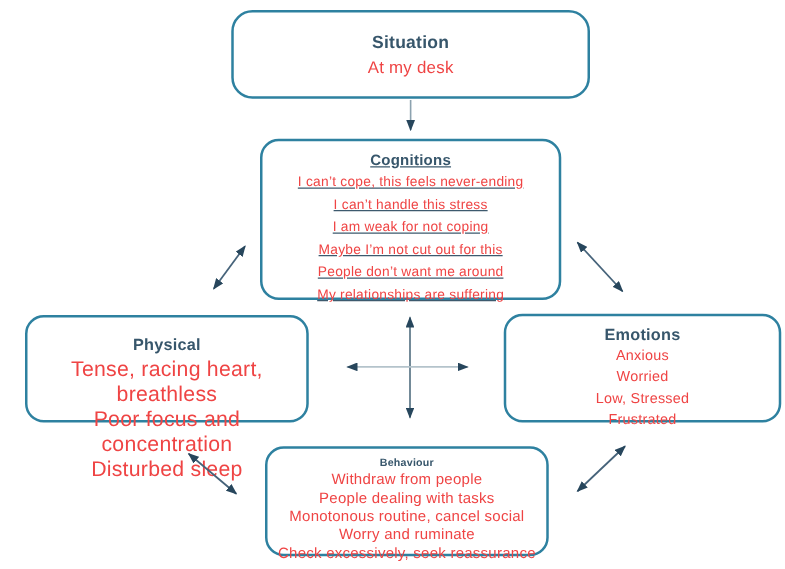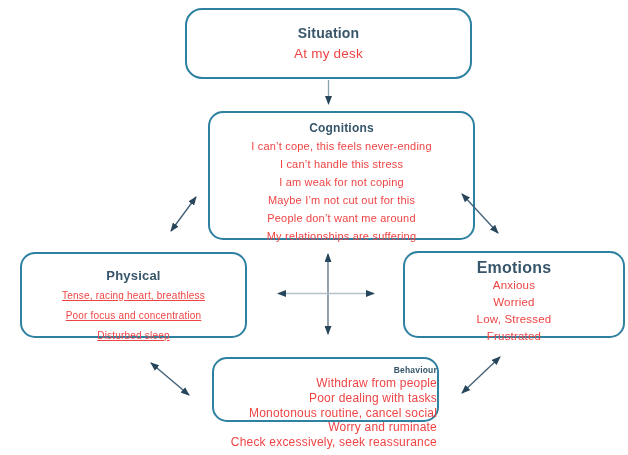--- a/index.html
+++ b/index.html
@@ -31,33 +31,33 @@
     color: #37566B;
   }
   .box .line {
     color: #ef4444;
   }
 
   #situation-box { left: 173px; top: 8px; width: 287px; height: 71px; border-radius: 17px; padding-top: 13px; }
   #situation-box .title { font-size: 14px; line-height: 20px; }
   #situation-box .line  { font-size: 13.5px; line-height: 22px; }
 
-  #cognitions-box { left: 196px; top: 111px; width: 267px; height: 129px; padding-top: 7px; }
+  #cognitions-box { left: 196px; top: 111px; width: 241px; height: 129px; padding-top: 7px; text-decoration: underline; }
   #cognitions-box .title { font-size: 12px; line-height: 17px; }
   #cognitions-box .line  { font-size: 11px; line-height: 18px; }
 
   #physical-box { left: 8px; top: 252px; width: 227px; height: 86px; padding-top: 12px; }
   #physical-box .title { font-size: 13px; line-height: 20px; }
-  #physical-box .line  { font-size: 10px; line-height: 20px; text-decoration: underline; }
+  #physical-box .line  { font-size: 17px; line-height: 20px; }
 
   #emotions-box { left: 391px; top: 251px; width: 222px; height: 87px; padding-top: 6px; }
-  #emotions-box .title { font-size: 16px; line-height: 18px; }
+  #emotions-box .title { font-size: 13px; line-height: 18px; }
   #emotions-box .line  { font-size: 11.5px; line-height: 17px; }
 
-  #behaviour-box { left: 200px; top: 357px; width: 227px; height: 65px; padding-top: 5px; text-align: right; }
+  #behaviour-box { left: 200px; top: 357px; width: 227px; height: 88px; padding-top: 5px; }
   #behaviour-box .title { font-size: 8.5px; line-height: 12px; }
   #behaviour-box .line  { font-size: 12px;  line-height: 14.8px; }
 
   #arrow-layer {
     position: absolute;
     left: 0; top: 0;
     width: 628px;
     height: 455px;
     pointer-events: none;
   }
@@ -93,21 +93,21 @@
     <div class="title">Emotions</div>
     <div class="line">Anxious</div>
     <div class="line">Worried</div>
     <div class="line">Low, Stressed</div>
     <div class="line">Frustrated</div>
   </div>
 
   <div class="box" id="behaviour-box">
     <div class="title">Behaviour</div>
     <div class="line">Withdraw from people</div>
-    <div class="line">Poor dealing with tasks</div>
+    <div class="line">People dealing with tasks</div>
     <div class="line">Monotonous routine, cancel social</div>
     <div class="line">Worry and ruminate</div>
     <div class="line">Check excessively, seek reassurance</div>
   </div>
 
   <svg id="arrow-layer" viewBox="0 0 628 455" xmlns="http://www.w3.org/2000/svg">
     <defs>
       <marker id="ah" viewBox="0 0 9 7" markerWidth="9" markerHeight="7" refX="8" refY="3.5" orient="auto-start-reverse" markerUnits="userSpaceOnUse">
         <path d="M0,0 L9,3.5 L0,7 Z" fill="#27465C"></path>
       </marker>

